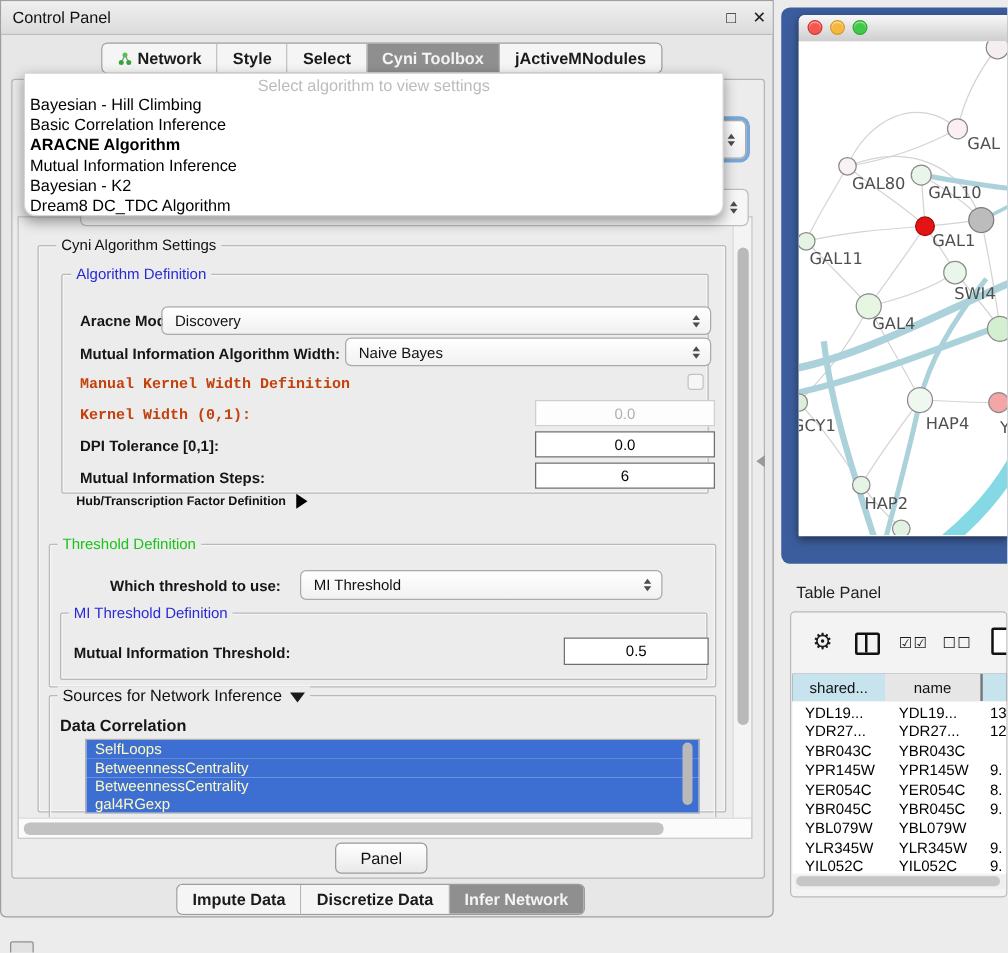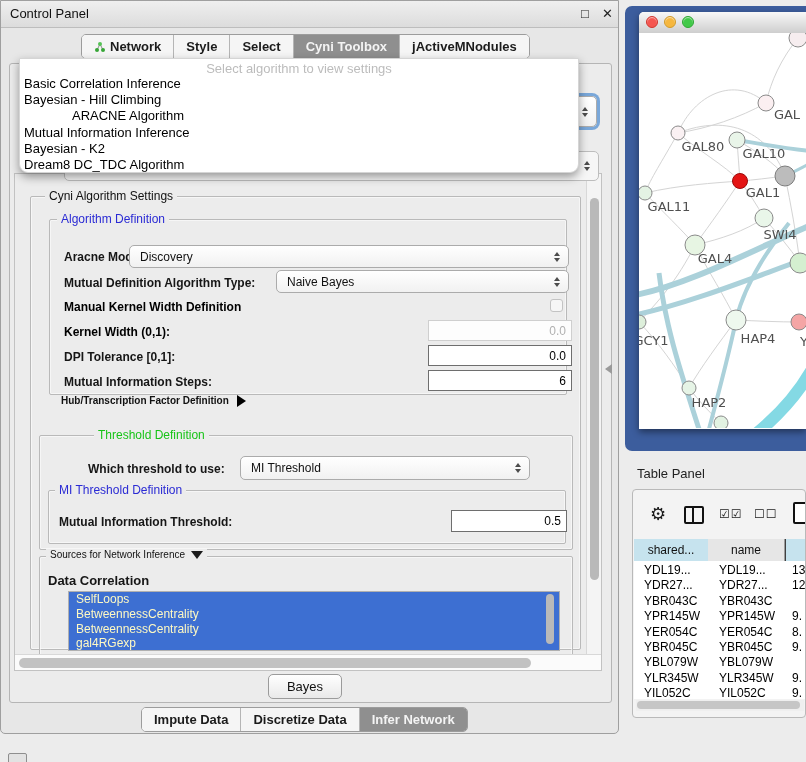--- a/index.html
+++ b/index.html
@@ -29,36 +29,36 @@
   .combo .caps{width:16px;display:flex;flex-direction:column;align-items:center;justify-content:center;gap:2px;margin-right:3px;}
   .tri-up{width:0;height:0;border-left:3.5px solid transparent;border-right:3.5px solid transparent;border-bottom:4.5px solid #4c4c4c;}
   .tri-dn{width:0;height:0;border-left:3.5px solid transparent;border-right:3.5px solid transparent;border-top:4.5px solid #4c4c4c;}
   .combo.ghost{border-color:#bdbdbd;color:#9a9a9a;background:#f6f6f6;}
   .combo.focusring{box-shadow:0 0 0 3px #79a7d9;}
   
   #algo-popup{left:18px;top:57px;width:560px;height:115px;background:#ffffff;z-index:60;
               border-radius:0 0 9px 9px;box-shadow:0 4px 10px rgba(0,0,0,.38);border:1px solid #d5d5d5;box-sizing:border-box;}
   #algo-placeholder{text-align:center;color:#bcbcbc;font-size:13px;padding-top:2px;height:15px;}
   .algo-item{font-size:13px;color:#000;height:16.2px;line-height:16.2px;padding-left:4px;white-space:nowrap;}
-  .algo-item.sel{font-weight:normal;margin-left:48px;}
+  .algo-item.sel{font-weight:bold;}
   
   #scrollpane{left:13px;top:172px;width:588px;height:498px;overflow:hidden;background:#ececec;border:1px solid #c2c2c2;box-sizing:border-box;}
   .vscroll{position:absolute;background:#f4f4f4;border-left:1px solid #d8d8d8;}
   .vthumb{position:absolute;background:#b9b9b9;border-radius:5px;}
   .hscroll{position:absolute;background:#fbfbfb;border-top:1px solid #d8d8d8;}
   .hthumb{position:absolute;background:#c2c2c2;border-radius:5px;}
   
   .group{position:absolute;border:1px solid #b9b9b9;border-radius:2px;box-shadow:inset 0 0 0 1px rgba(255,255,255,.55);}
   .gtitle{position:absolute;top:-8px;left:7px;background:#ececec;padding:0 4px;font-size:12px;color:#111;white-space:nowrap;}
   .gtitle.blue{color:#2a2ad4;}
-  .gtitle.green{color:#17c417;margin-left:48px;}
+  .gtitle.green{color:#17c417;}
   .lbl{position:absolute;font-size:12px;font-weight:bold;color:#161616;white-space:nowrap;}
-  .lbl.dis{color:#000000;}
+  .lbl.dis{color:#c2410c;font-family:Liberation Mono, monospace;}
   .field{position:absolute;box-sizing:border-box;border:1px solid #6e6e6e;background:#fff;font-size:12px;
-         text-align:right;padding:0 5px;font-family:"Liberation Sans",sans-serif;}
+         text-align:center;padding:0 5px;font-family:"Liberation Sans",sans-serif;}
   .field:disabled,.field.dis{border-color:#cfcfcf;color:#b0b0b0;background:#fdfdfd;}
   .cb{position:absolute;width:13px;height:13px;border:1px solid #c3c3c3;border-radius:3px;background:#f6f6f6;box-sizing:border-box;}
   .arrow-right{display:inline-block;width:0;height:0;border-top:6px solid transparent;border-bottom:6px solid transparent;
                border-left:9px solid #000;vertical-align:middle;margin-left:8px;}
   .arrow-down{display:inline-block;width:0;height:0;border-left:6px solid transparent;border-right:6px solid transparent;
               border-top:8px solid #1a1a1a;vertical-align:middle;margin-left:6px;}
   
   #attr-list{position:absolute;background:#fff;border:1px solid #b0b0b0;overflow:hidden;box-sizing:border-box;}
   .attr-item{height:14.8px;line-height:14.8px;font-size:12px;color:#fef9c3;background:#3d6fd2;padding-left:7px;white-space:nowrap;}
   
@@ -135,22 +135,22 @@
     <span class="ctext">gal-filtered sif default node</span>
     <span class="caps">
         <span class="tri-up"></span>
         <span class="tri-dn"></span>
       </span>
   </div>
 
   <div class="abs" id="algo-popup">
     <div id="algo-placeholder">Select algorithm to view settings</div>
     <div id="algo-list">
+        <div class="algo-item">Bayesian - Hill Climbing</div>
         <div class="algo-item">Basic Correlation Inference</div>
-        <div class="algo-item">Bayesian - Hill Climbing</div>
         <div class="algo-item sel">ARACNE Algorithm</div>
         <div class="algo-item">Mutual Information Inference</div>
         <div class="algo-item">Bayesian - K2</div>
         <div class="algo-item">Dream8 DC_TDC Algorithm</div>
       </div>
   </div>
 
   <div class="abs" id="scrollpane">
 
     <div class="group" style="left:15px;top:22px;width:549px;height:452px;">
@@ -161,21 +161,21 @@
 
         <span class="lbl" style="left:14px;top:30px;">Aracne Mode:</span>
         <div class="combo abs" style="left:79px;top:25px;width:440px;height:23px;">
           <span class="ctext">Discovery</span>
           <span class="caps">
               <span class="tri-up"></span>
               <span class="tri-dn"></span>
             </span>
         </div>
 
-        <span class="lbl" style="left:14px;top:56px;">Mutual Definition Algorithm Type:</span>
+        <span class="lbl" style="left:14px;top:56px;">Mutual Information Algorithm Width:</span>
         <div class="combo abs" style="left:226px;top:50px;width:293px;height:23px;">
           <span class="ctext">Naive Bayes</span>
           <span class="caps">
               <span class="tri-up"></span>
               <span class="tri-dn"></span>
             </span>
         </div>
 
         <span class="lbl dis" style="left:14px;top:80px;">Manual Kernel Width Definition</span>
         <span class="cb" style="left:500px;top:79px;"></span>
@@ -207,21 +207,21 @@
         </div>
 
         <div class="group" style="left:8px;top:54px;width:516px;height:52px;">
           <span class="gtitle blue" style="left:6px;">MI Threshold Definition</span>
           <span class="lbl" style="left:10px;top:24px;">Mutual Information Threshold:</span>
           <input class="field" style="left: 402px; top: 19px; width: 116px; height: 22px;" value="0.5">
         </div>
       </div>
 
       <div class="group" style="left:8px;top:359px;width:532px;height:120px;">
-        <div class="gtitle" style="left:6px;font-size:10px;">
+        <div class="gtitle" style="left:6px;font-size:13px;">
           <span>Sources for Network Inference</span><span class="arrow-down"></span>
         </div>
         <span class="lbl" style="left:8px;top:16px;font-size:13px;">Data Correlation</span>
         <div id="attr-list" style="left:28px;top:34px;width:492px;height:60px;">
             <div class="attr-item">SelfLoops</div>
             <div class="attr-item">BetweennessCentrality</div>
             <div class="attr-item">BetweennessCentrality</div>
             <div class="attr-item">gal4RGexp</div>
           </div>
         <div class="vscroll" style="left:505px;top:37px;width:10px;height:54px;border:none;background:transparent;">
@@ -232,21 +232,21 @@
 
     <div class="vscroll" style="left:571px;top:0;width:15px;height:480px;">
       <div class="vthumb" style="left:3px;top:24px;width:9px;height:382px;"></div>
     </div>
     <div class="hscroll" style="left:0;top:480px;width:586px;height:16px;">
       <div class="hthumb" style="left:4px;top:3px;width:512px;height:10px;"></div>
     </div>
   </div>
 
   <div class="abs" id="apply-btn">
-    <span>Bayes</span>
+    <span>Panel</span>
   </div>
 
   <div class="abs seg" style="left:140px;top:706px;" id="bottom-tabs">
       <div class="tab">
         <span>Impute Data</span>
       </div>
       <div class="tab">
         <span>Discretize Data</span>
       </div>
       <div class="tab active">

